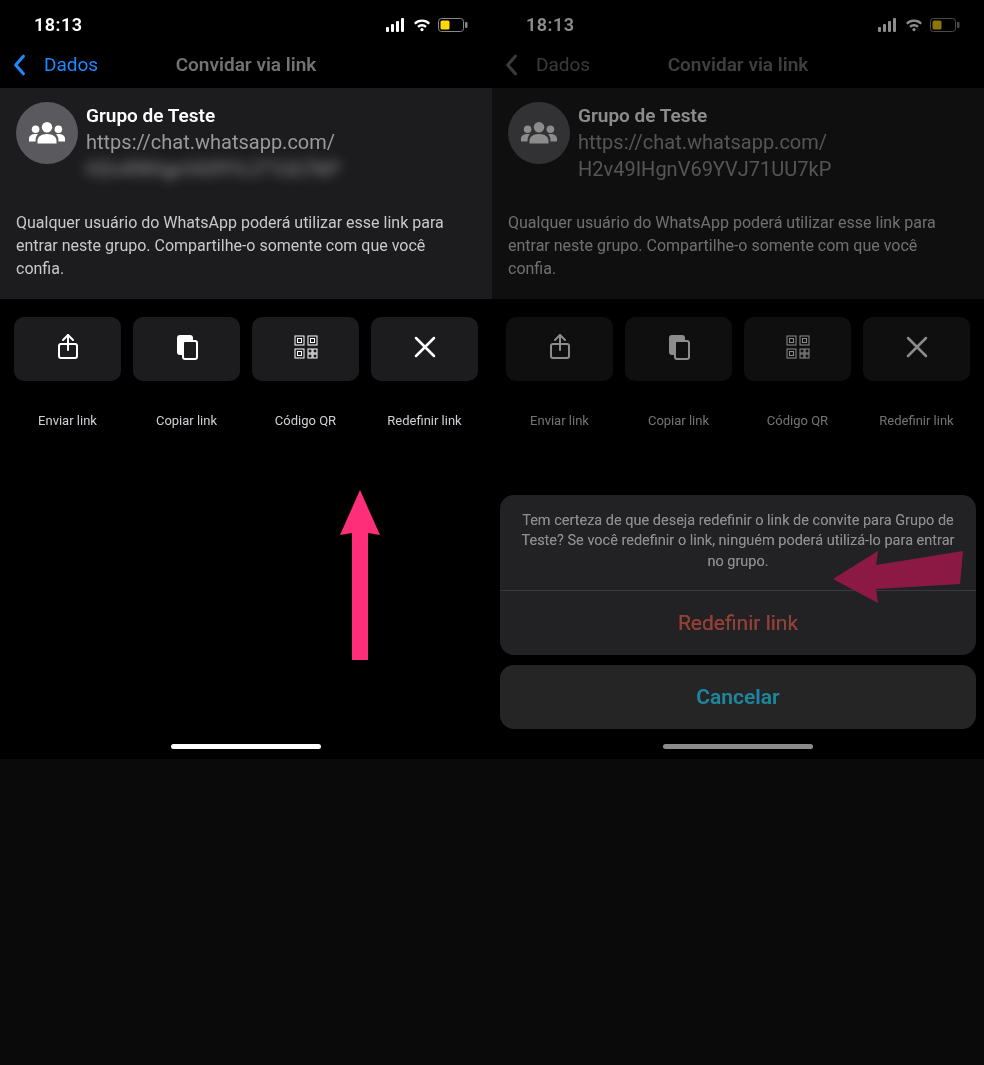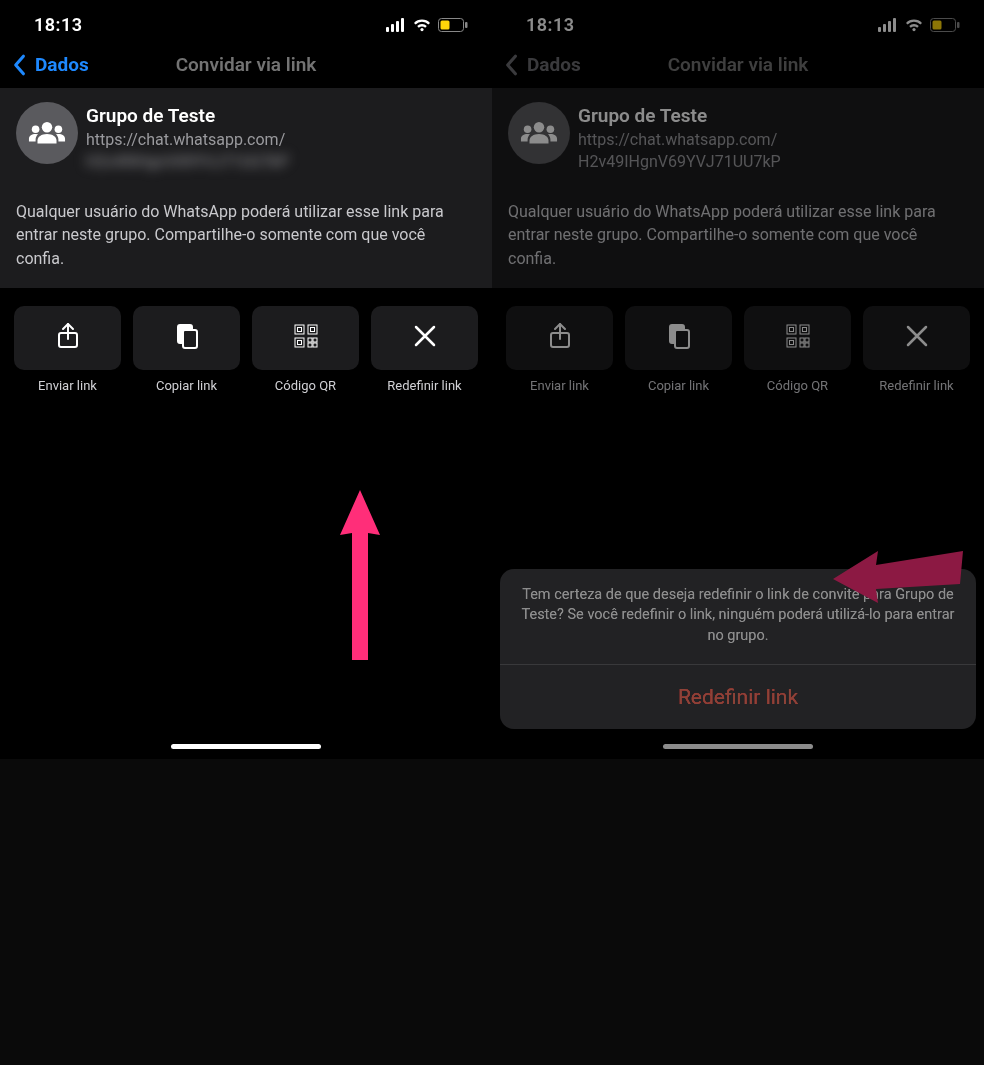--- a/index.html
+++ b/index.html
@@ -39,22 +39,21 @@
     display: flex;
     align-items: center;
     justify-content: space-between;
     padding: 10px 12px 12px 12px;
   }
   .back {
     display: flex;
     align-items: center;
     color: #1e89ff;
     font-size: 19px;
-    gap: 9px;
-    font-weight: bold;
+    gap: 18px;
   }
   .back-chevron { width: 14px; height: 22px; }
   .nav-title {
     position: absolute;
     left: 0; right: 0;
     text-align: center;
     font-size: 19px;
     font-weight: 600;
     color: #737373;
     pointer-events: none;
@@ -69,40 +68,41 @@
   .avatar {
     width: 62px; height: 62px;
     border-radius: 50%;
     background: #5a5a5e;
     display: flex; align-items: center; justify-content: center;
     flex-shrink: 0;
   }
   .avatar svg { width: 38px; height: 28px; fill: #fff; }
   .group-text { flex: 1; padding-top: 2px; }
   .group-name { font-size: 19px; font-weight: 600; margin-bottom: 2px; }
-  .group-link { font-size: 16px; color: #9a9a9e; line-height: 1.35; word-break: break-all; }
+  .group-link { font-size: 20px; color: #9a9a9e; line-height: 1.35; word-break: break-all; }
   .blur { filter: blur(6px); display: inline-block; }
   .disclaimer {
     font-size: 16px;
     color: #c9c9cd;
     line-height: 1.45;
     margin-top: 28px;
   }
 
   
   .actions-row {
     display: flex;
     gap: 12px;
     padding: 18px 14px 0 14px;
   }
   .action-item {
     flex: 1;
     display: flex;
     flex-direction: column;
     align-items: center;
+    gap: 24px;
   }
   .action-btn {
     width: 100%;
     height: 64px;
     background: #1c1c1e;
     border-radius: 10px;
     display: flex;
     align-items: center;
     justify-content: center;
     margin-bottom: 8px;
@@ -429,20 +429,21 @@
       </div>
       <div class="action-label">Redefinir link</div>
     </div>
   </div>
 
   <div class="sheet-wrap">
     <div class="actionsheet">
       <div class="sheet-msg">Tem certeza de que deseja redefinir o link de convite para Grupo de Teste? Se você redefinir o link, ninguém poderá utilizá-lo para entrar no grupo.</div>
       <div class="sheet-action">Redefinir link</div>
     </div>
+    <div class="cancel-btn">Cancelar</div>
   </div>
 
   <svg class="arrow2" width="140" height="70" viewBox="0 0 140 70">
     <path d="M5 40 L50 12 L48 26 L135 12 L132 45 L48 50 L50 64 Z" fill="#ff2e79"></path>
   </svg>
 
   <div class="home-indicator"></div>
 </div>
 
 </body></html>

